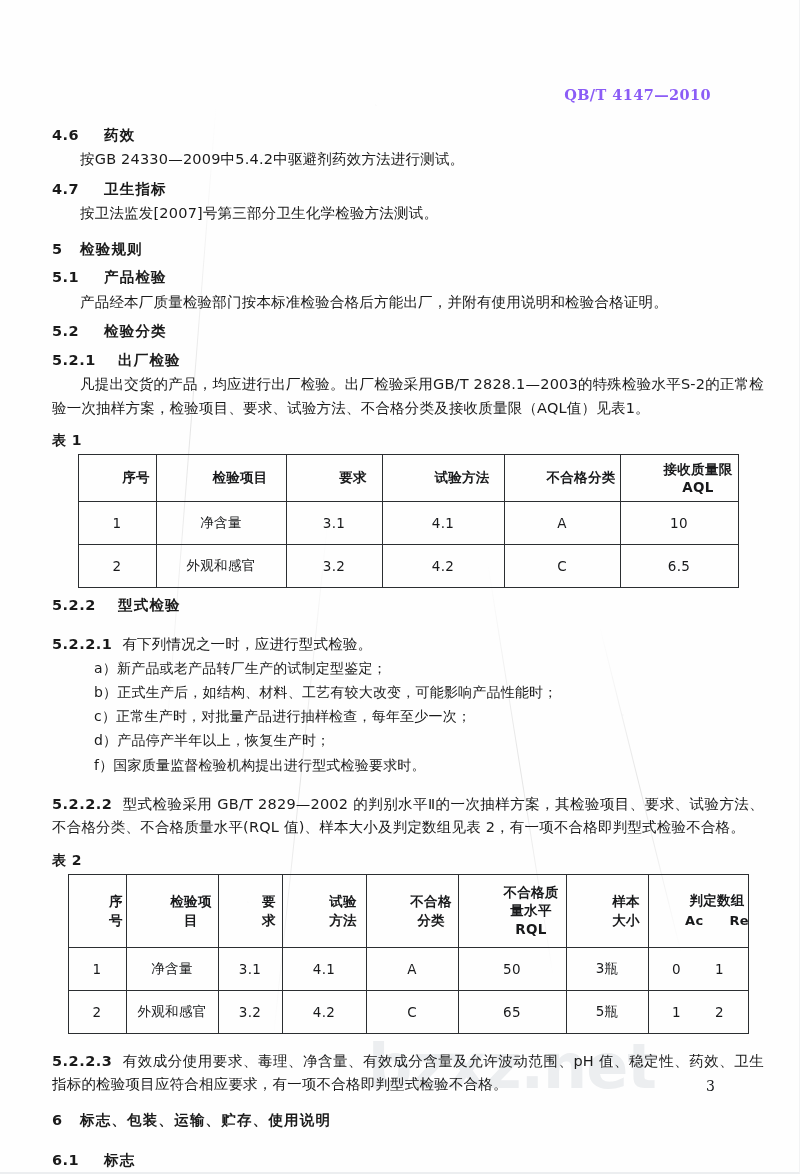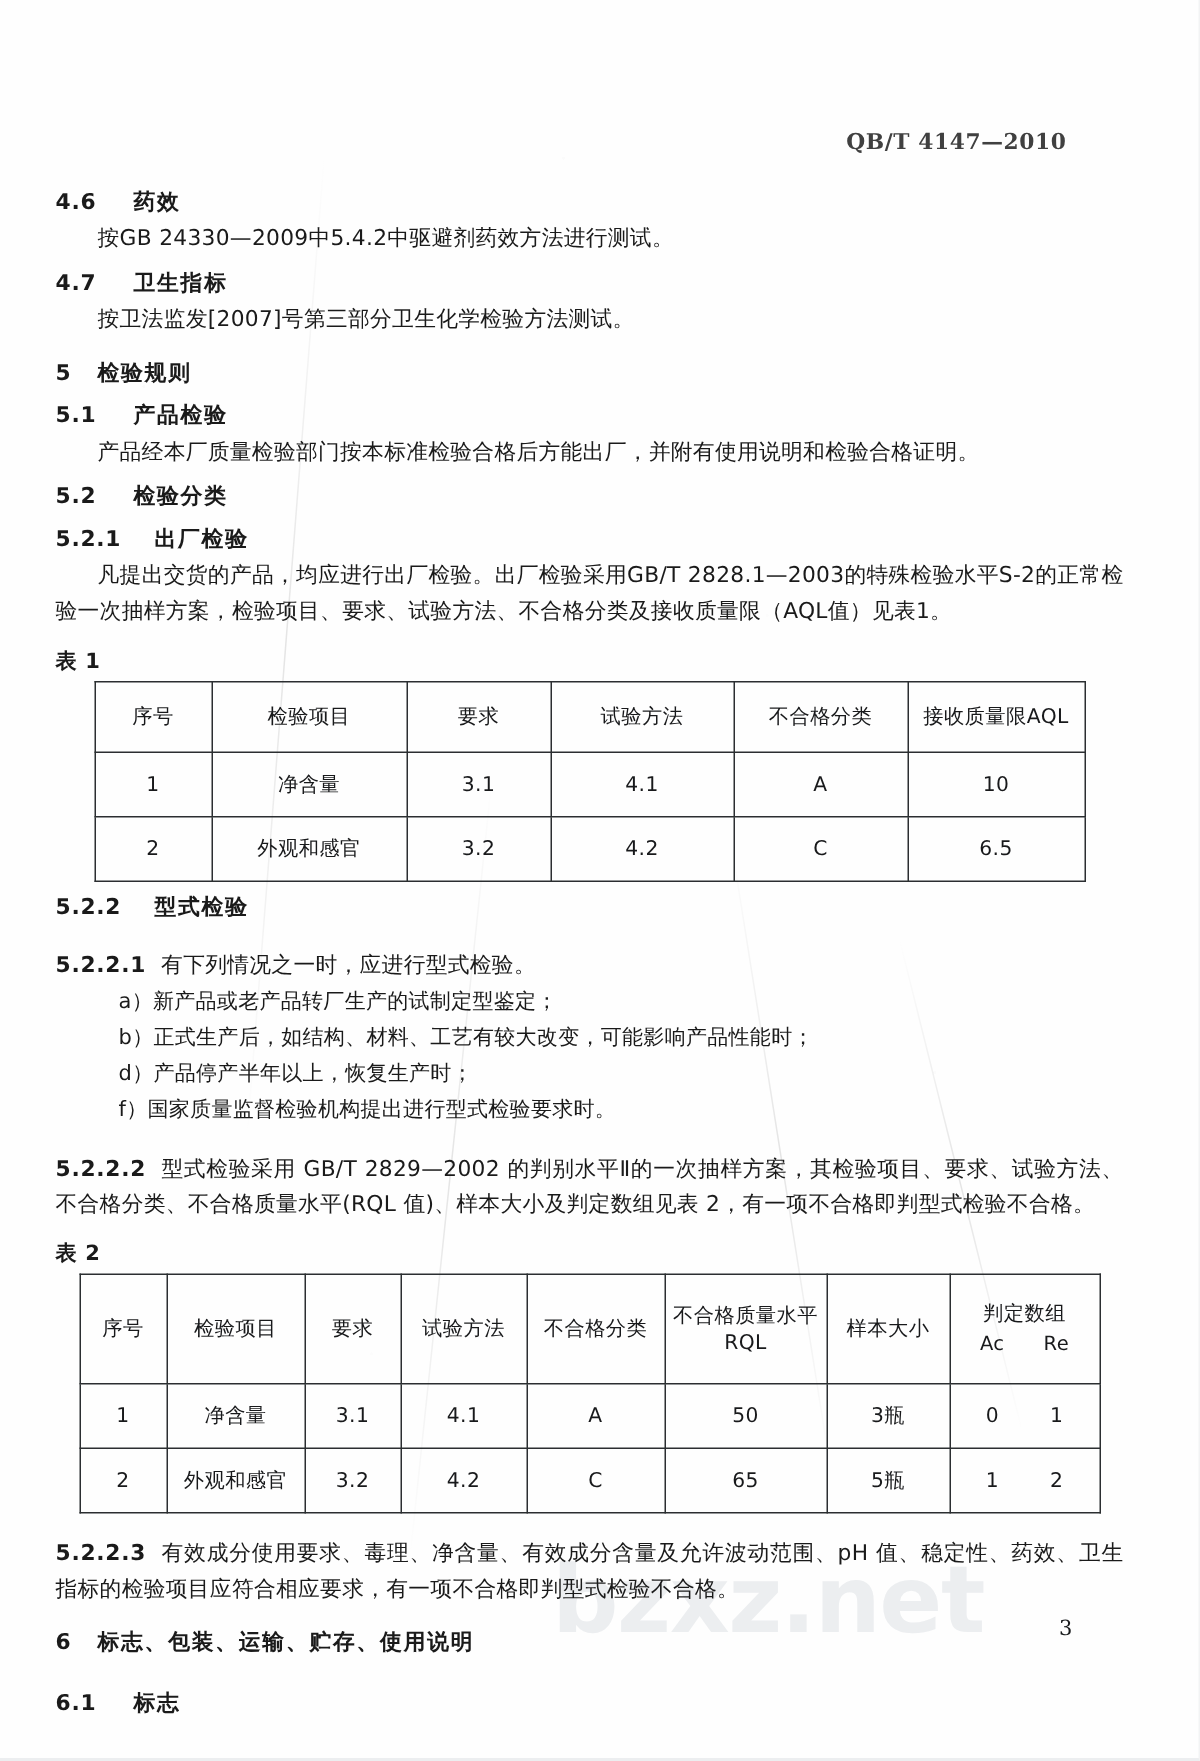--- a/index.html
+++ b/index.html
@@ -62,26 +62,26 @@
   }
 
   .doc-header {
     position: absolute;
     right: 88px;
     top: 86px;
     font-family: "DejaVu Serif", "Liberation Serif", serif;
     font-size: 14.5px;
     font-weight: 700;
     letter-spacing: .4px;
-    color: #404040;
+    color: #8b5cf6;
   }
 
   .content {
     position: absolute;
-    left: 37px;
+    left: 52px;
     top: 118px;
     width: 712px;
   }
 
   
   .h-row {
     display: flex;
     align-items: baseline;
     font-weight: 700;
     font-size: 14.5px;
@@ -143,22 +143,23 @@
     border: 1px solid #2b2e31;
     text-align: center;
     vertical-align: middle;
     font-size: 13.5px;
     font-weight: 400;
     padding: 6px 2px;
     letter-spacing: .3px;
     color: #18191b;
   }
   table thead td {
-    font-weight: 400;
+    font-weight: 700;
     height: 34px;
+    padding-left: 40px;
   }
   table tbody td { height: 30px; }
 
   .t2 thead td { height: 60px; line-height: 1.35; }
   .acre {
     display: flex;
     justify-content: center;
     gap: 26px;
     font-size: 13px;
     margin-top: 3px;
@@ -273,20 +274,21 @@
       <span class="num">5.2.2</span>
       <span class="txt">型式检验</span>
     </div>
 
     <div class="para hang">
       <span class="lead">5.2.2.1</span><span>有下列情况之一时，应进行型式检验。</span>
     </div>
 
     <div class="list-item">a）新产品或老产品转厂生产的试制定型鉴定；</div>
     <div class="list-item">b）正式生产后，如结构、材料、工艺有较大改变，可能影响产品性能时；</div>
+    <div class="list-item">c）正常生产时，对批量产品进行抽样检查，每年至少一次；</div>
     <div class="list-item">d）产品停产半年以上，恢复生产时；</div>
     <div class="list-item">f）国家质量监督检验机构提出进行型式检验要求时。</div>
 
     <div class="para hang">
       <span class="lead">5.2.2.2</span><span>型式检验采用 GB/T 2829—2002 的判别水平Ⅱ的一次抽样方案，其检验项目、要求、试验方法、不合格分类、不合格质量水平(RQL 值)、样本大小及判定数组见表 2，有一项不合格即判型式检验不合格。</span>
     </div>
 
     <div class="tbl-caption">表 2</div>
     <table class="t2">
       <colgroup>

